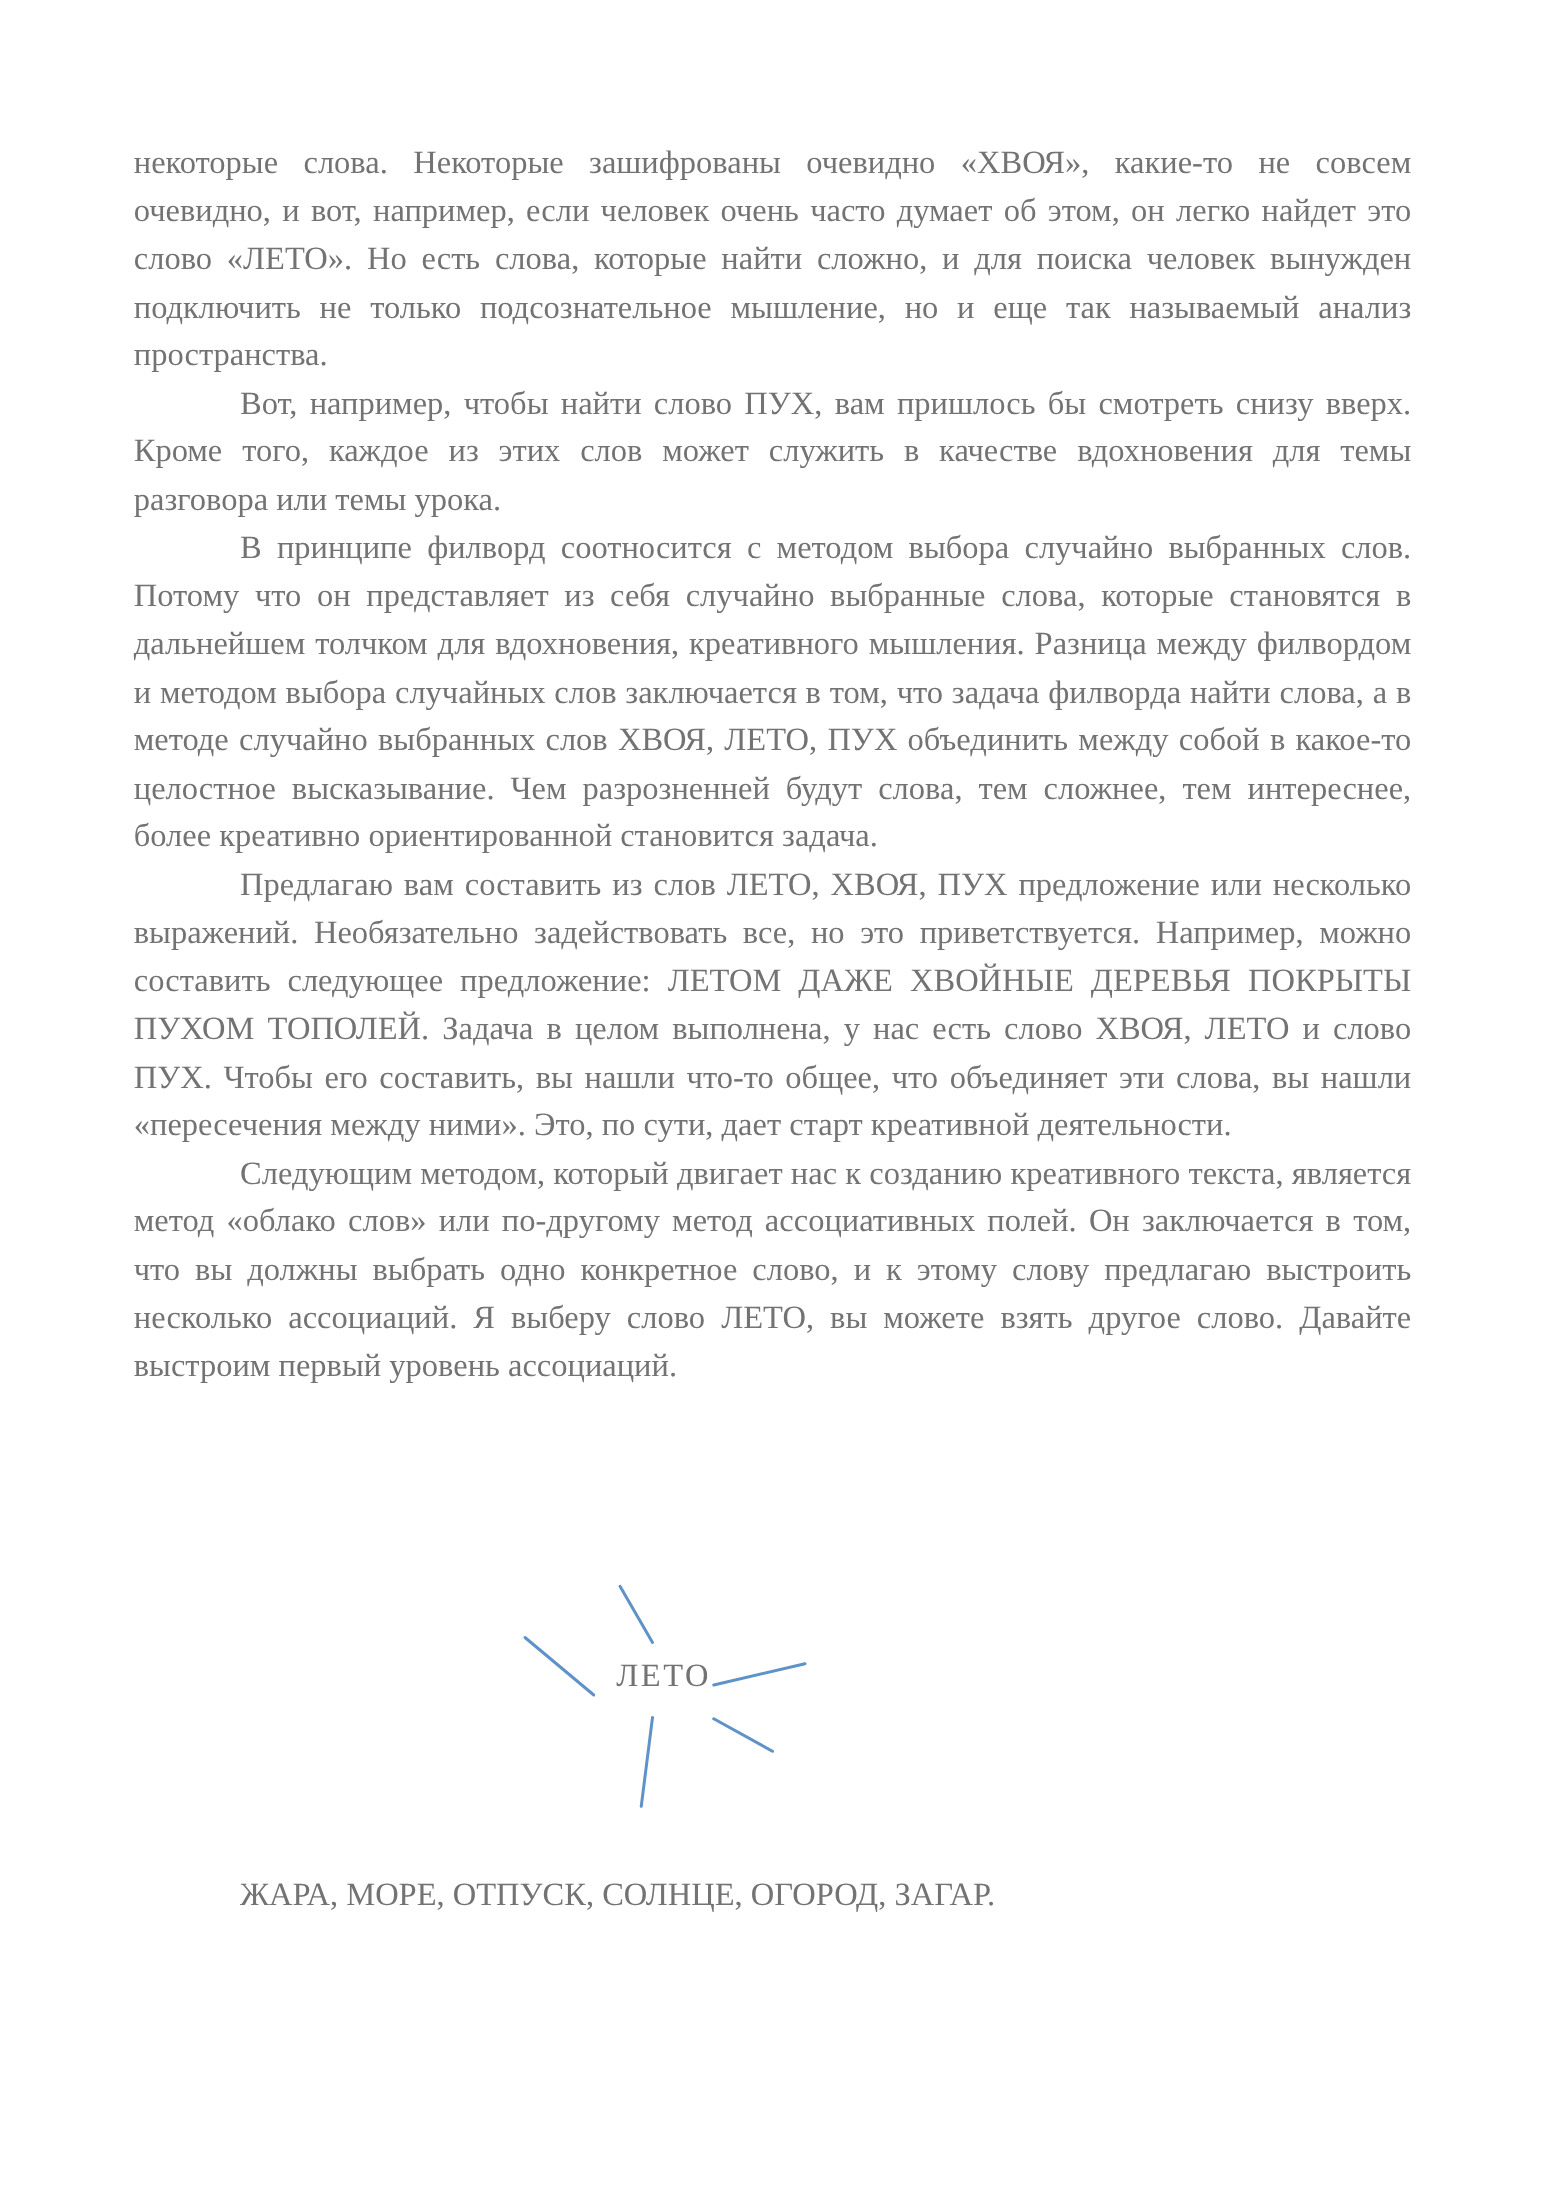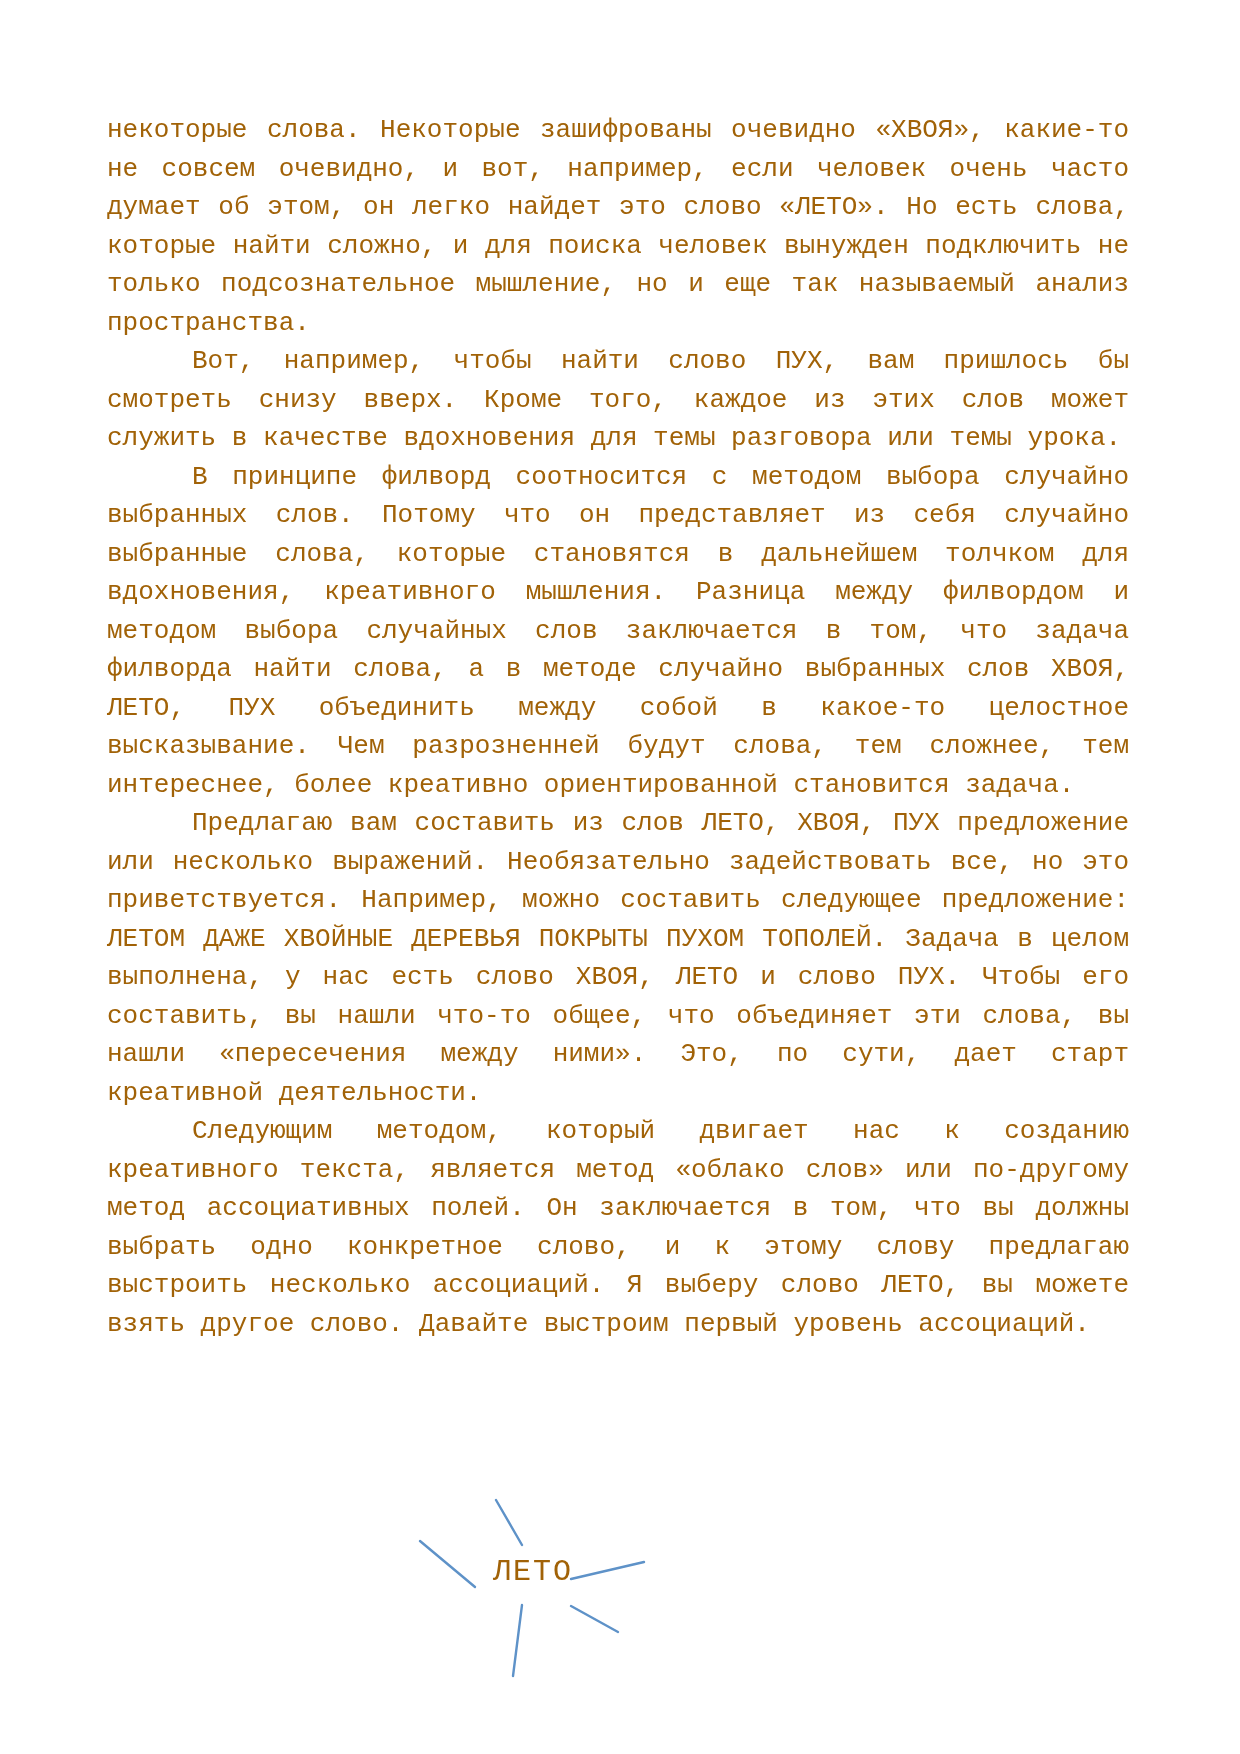--- a/index.html
+++ b/index.html
@@ -6,22 +6,22 @@
     margin: 0;
     padding: 0;
     background: #ffffff;
   }
   .page {
     position: relative;
     width: 1240px;
     height: 1717px;
     background: #ffffff;
     overflow: hidden;
-    font-family: Liberation Mono, monospace;
-    color: #a16207;
+    font-family: Liberation Serif, serif;
+    color: #737373;
   }
   .content {
     position: absolute;
     left: 107px;
     top: 111px;
     width: 1022px;
     font-size: 26px;
     line-height: 38.5px;
     text-align: justify;
   }
@@ -40,21 +40,21 @@
   }
   .diagram svg {
     position: absolute;
     left: 0;
     top: 0;
   }
   .center-word {
     position: absolute;
     left: 386px;
     top: 216px;
-    font-size: 30px;
+    font-size: 26px;
     letter-spacing: 2px;
     line-height: 26px;
   }
 </style>
 </head>
 <body>
 
 <div class="page">
   <div class="content">
 
@@ -73,16 +73,17 @@
       <svg width="1022" height="385" viewBox="0 0 1022 385" xmlns="http://www.w3.org/2000/svg">
           <line x1="389" y1="157" x2="415" y2="202" stroke="#5e92c8" stroke-width="2.4" stroke-linecap="round"></line>
           <line x1="313" y1="198" x2="368" y2="244" stroke="#5e92c8" stroke-width="2.4" stroke-linecap="round"></line>
           <line x1="464" y1="236" x2="537" y2="219" stroke="#5e92c8" stroke-width="2.4" stroke-linecap="round"></line>
           <line x1="464" y1="263" x2="511" y2="289" stroke="#5e92c8" stroke-width="2.4" stroke-linecap="round"></line>
           <line x1="415" y1="262" x2="406" y2="333" stroke="#5e92c8" stroke-width="2.4" stroke-linecap="round"></line>
         </svg>
       <span class="center-word">ЛЕТО</span>
     </div>
 
+    <p class="para">ЖАРА, МОРЕ, ОТПУСК, СОЛНЦЕ, ОГОРОД, ЗАГАР.</p>
 
 
   </div>
 </div>
 
 </body></html>

